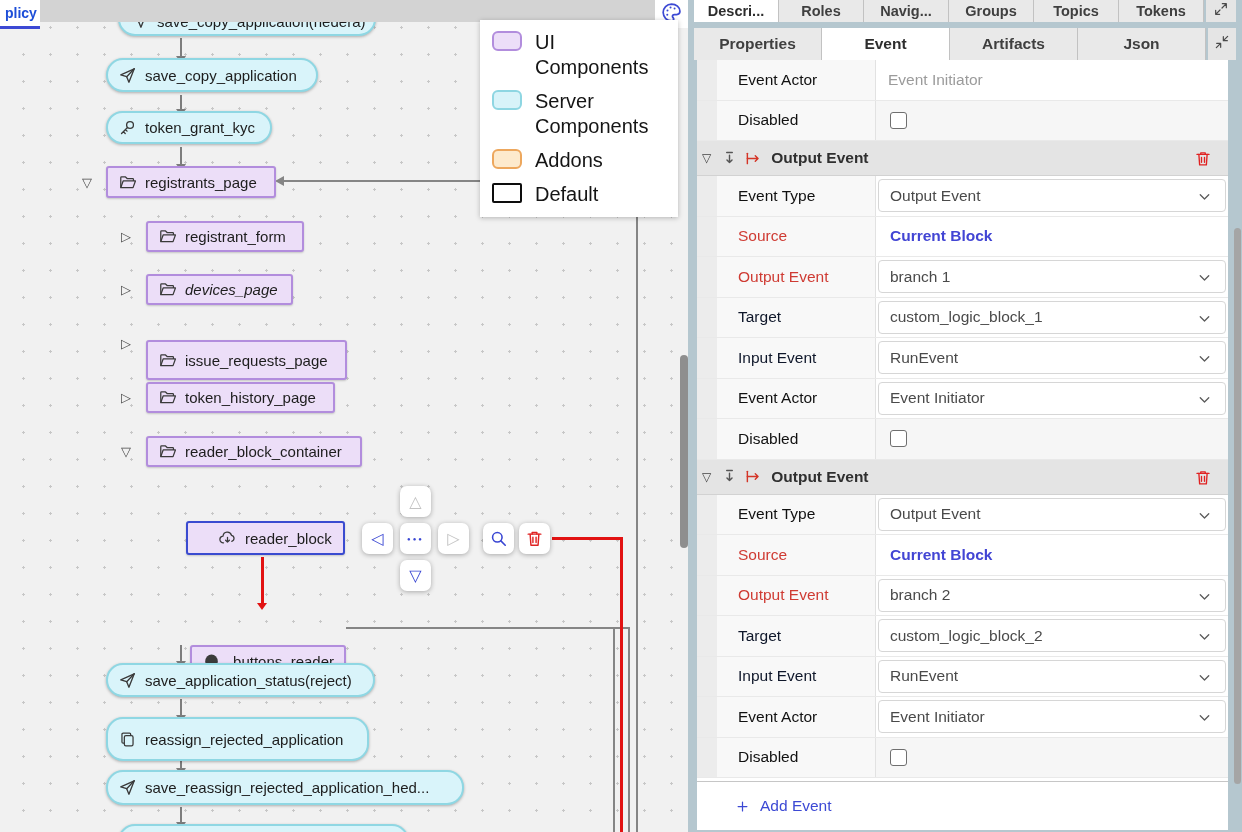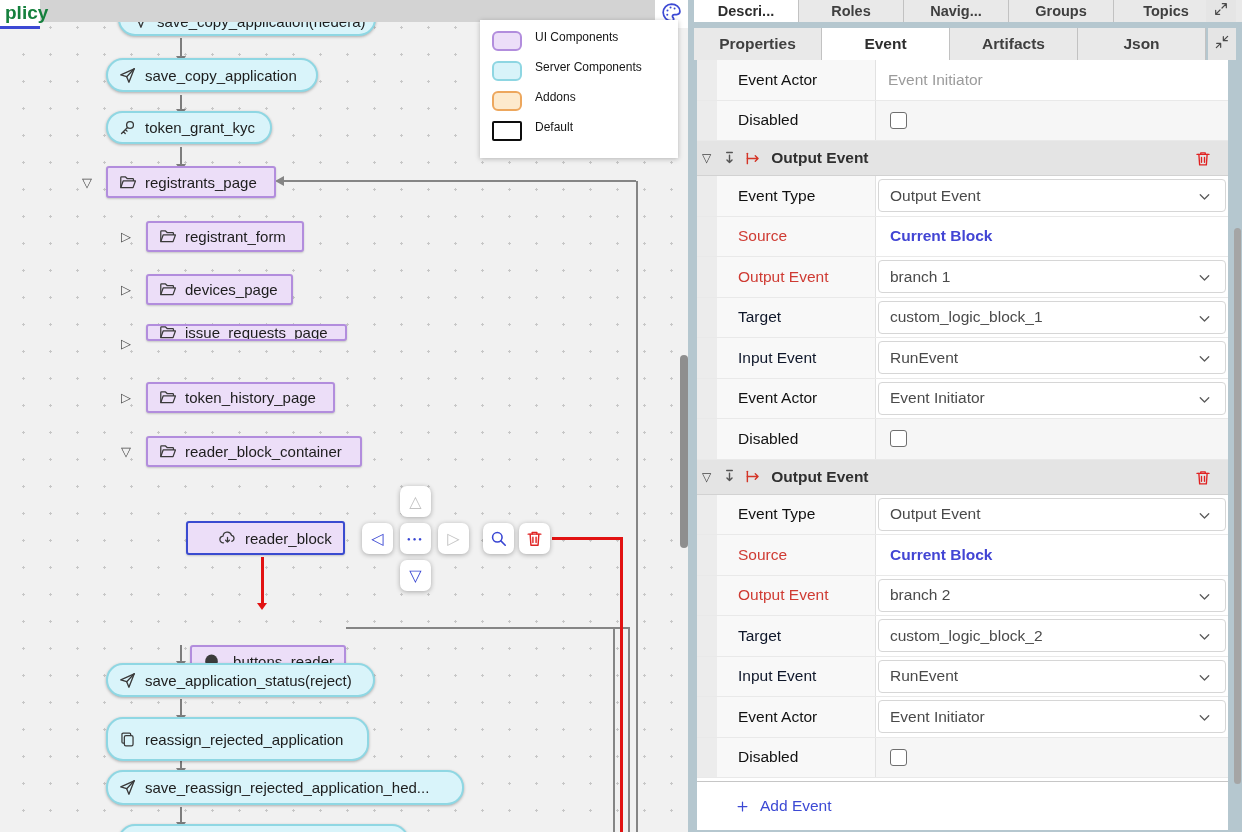--- a/index.html
+++ b/index.html
@@ -6,32 +6,32 @@
   html,body { width:1242px; height:832px; overflow:hidden; font-family:"Liberation Sans", sans-serif; }
   #root { position:relative; width:1242px; height:832px; background:#f1f1f1; }
 
   
   #canvas { position:absolute; left:0; top:0; width:688px; height:832px; overflow:hidden;
     background:#f1f1f1;
     background-image:radial-gradient(#c7c7c7 1.2px, transparent 1.4px);
     background-size:27px 27px; background-position:10px 14px; }
   #topbar { position:absolute; left:0; top:0; width:655px; height:22px; background:#d3d3d3; z-index:30; }
   #canvas-tab { position:absolute; left:0; top:0; width:40px; height:29px; background:#ffffff;
-    border-bottom:3px solid #3c49d4; z-index:31; font-weight:bold; font-size:19px; color:#15803d;
+    border-bottom:3px solid #3c49d4; z-index:31; font-weight:bold; font-size:14px; color:#1d4ed8;
     display:flex; align-items:center; padding-left:5px; }
   #palette-box { position:absolute; left:655px; top:0; width:33px; height:28px; background:#ffffff; z-index:31;
     display:flex; align-items:center; justify-content:center; }
   #palette-box svg { width:23px; height:23px; }
 
   #legend { position:absolute; left:480px; top:20px; width:198px; min-height:138px; background:#ffffff;
     z-index:40; box-shadow:0 1px 5px rgba(0,0,0,.25); padding:10px 12px; display:flex; flex-direction:column; gap:9px; }
   .legend-row { display:flex; align-items:flex-start; gap:13px; }
   .swatch { width:30px; height:20px; border-radius:6px; flex:0 0 auto; margin-top:1px; }
   .swatch.default { border-radius:2px; }
-  .legend-label { font-size:12px; color:#151515; line-height:1.25; }
+  .legend-label { font-size:20px; color:#151515; line-height:1.25; }
 
   .edge { position:absolute; z-index:1; }
   .ah { position:absolute; width:0; height:0; z-index:1; }
 
   .node { position:absolute; display:flex; align-items:center; gap:8px; padding:0 10px; font-size:15px;
     color:#1d1d1d; z-index:10; white-space:nowrap; overflow:hidden; }
   .node .nicon { width:19px; height:19px; flex:0 0 auto; display:flex; }
   .node .nicon svg { width:100%; height:100%; }
   .node.server { background:#d9f4fa; border:2px solid #8fd7e3; border-radius:17px; box-shadow:0 1px 3px rgba(0,0,0,.28); }
   .node.ui { background:#ecdef8; border:2px solid #b28ddd; border-radius:3px; box-shadow:0 1px 2px rgba(0,0,0,.18); }
@@ -54,21 +54,21 @@
     border-radius:4px; z-index:45; }
 
   
   #panel { position:absolute; left:688px; top:0; width:554px; height:832px; background:#b5c7cf; }
   .tabrow { position:absolute; display:flex; }
   #tabsTop { left:6px; top:0; height:22px; }
   #tabsSub { left:6px; top:28px; height:32px; }
   .tab { background:#e9e9e9; border-right:1px solid #c2c2c2; color:#3f3f3f; font-weight:bold;
     display:flex; align-items:center; justify-content:center; white-space:nowrap; overflow:hidden; }
   .tab.active { background:#ffffff; color:#2e2e2e; }
-  #tabsTop .tab { width:105px; font-size:14.5px; }
+  #tabsTop .tab { width:85px; font-size:14.5px; }
   #tabsSub .tab { width:128px; font-size:15.5px; }
   .iconbox { position:absolute; background:#e5e5e5; display:flex; align-items:center; justify-content:center; }
   #expandBox { left:518px; top:0; width:30px; height:22px; }
   #collapseBox { left:520px; top:28px; width:28px; height:32px; }
   .iconbox svg { width:16px; height:16px; }
 
   #rows { position:absolute; left:9px; top:60px; width:531px; background:#ffffff; }
   .p-row { display:flex; height:40.5px; border-bottom:1px solid #e9e9e9; background:#fff; }
   .p-gutter { width:20px; background:#ececec; flex:0 0 auto; }
   .p-label { width:159px; flex:0 0 auto; background:#f8f8f8; border-right:1px solid #e2e2e2;
@@ -172,31 +172,31 @@
         <div class="node ui" style="left: 146px; top: 221px; width: 158px; height: 31px;">
           <span class="nicon">
             <svg viewBox="0 0 24 24" fill="none" stroke="#3a3a3a" stroke-width="1.6" stroke-linejoin="round">
               <path d="M3.5 18.5 V6 c0-.6.4-1 1-1 h5 l2 2 h7 c.6 0 1 .4 1 1 v2"></path>
               <path d="M3.5 18.5 L6.5 10 H22 l-3 8.5 Z"></path>
             </svg>
           </span>
           <span class="nlabel">registrant_form</span>
         </div>
         <div class="expander" style="left: 121px; top: 230px;">▷</div>
-        <div class="node ui" style="left: 146px; top: 274px; width: 147px; height: 31px;">
+        <div class="node ui" style="left: 146px; top: 274px; width: 147px; height: 31px; font-style: italic;">
           <span class="nicon">
             <svg viewBox="0 0 24 24" fill="none" stroke="#3a3a3a" stroke-width="1.6" stroke-linejoin="round">
               <path d="M3.5 18.5 V6 c0-.6.4-1 1-1 h5 l2 2 h7 c.6 0 1 .4 1 1 v2"></path>
               <path d="M3.5 18.5 L6.5 10 H22 l-3 8.5 Z"></path>
             </svg>
           </span>
           <span class="nlabel">devices_page</span>
         </div>
         <div class="expander" style="left: 121px; top: 283px;">▷</div>
-        <div class="node ui" style="left: 146px; top: 324px; width: 201px; height: 17px; text-align: right;">
+        <div class="node ui" style="left: 146px; top: 340px; width: 201px; height: 40px; text-align: right;">
           <span class="nicon">
             <svg viewBox="0 0 24 24" fill="none" stroke="#3a3a3a" stroke-width="1.6" stroke-linejoin="round">
               <path d="M3.5 18.5 V6 c0-.6.4-1 1-1 h5 l2 2 h7 c.6 0 1 .4 1 1 v2"></path>
               <path d="M3.5 18.5 L6.5 10 H22 l-3 8.5 Z"></path>
             </svg>
           </span>
           <span class="nlabel">issue_requests_page</span>
         </div>
         <div class="expander" style="left: 121px; top: 337px;">▷</div>
         <div class="node ui" style="left: 146px; top: 382px; width: 189px; height: 31px;">

